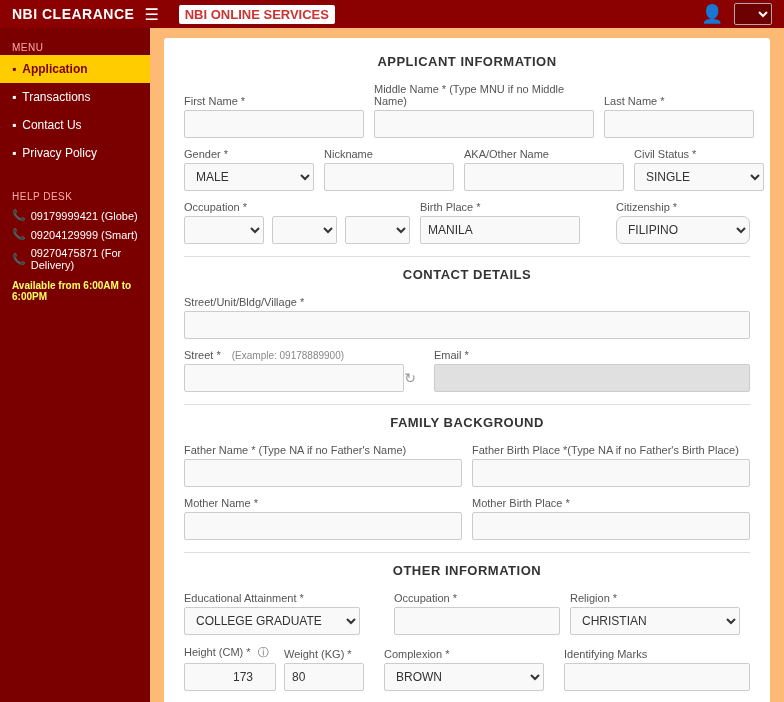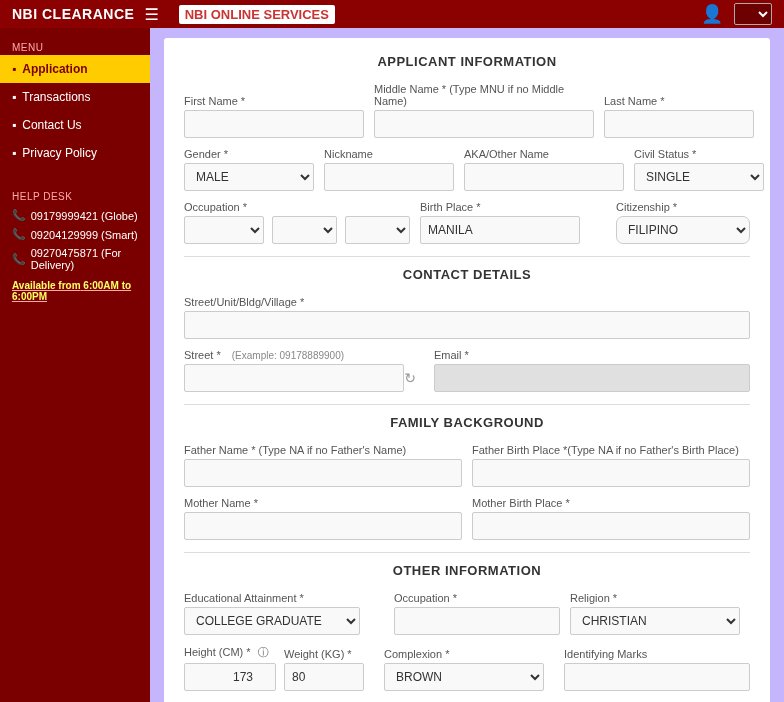--- a/index.html
+++ b/index.html
@@ -106,33 +106,32 @@
       font-size: 11px;
       padding: 3px 12px;
       display: flex;
       align-items: center;
       gap: 5px;
     }
     .sidebar-availability {
       color: #ffaaaa;
       font-size: 10px;
       padding: 6px 12px;
-      text-decoration: underline;
     }
     .sidebar-availability span {
       color: #ffff66;
       font-weight: bold;
     }
 
     
     .content-area {
       flex: 1;
       overflow-y: auto;
       padding: 10px 14px 14px;
-      background: #c4b5fd;
+      background: #fdba74;
     }
 
     
     .form-card {
       background: white;
       border-radius: 3px;
       padding: 16px 20px 20px;
     }
 
     .section-title {

